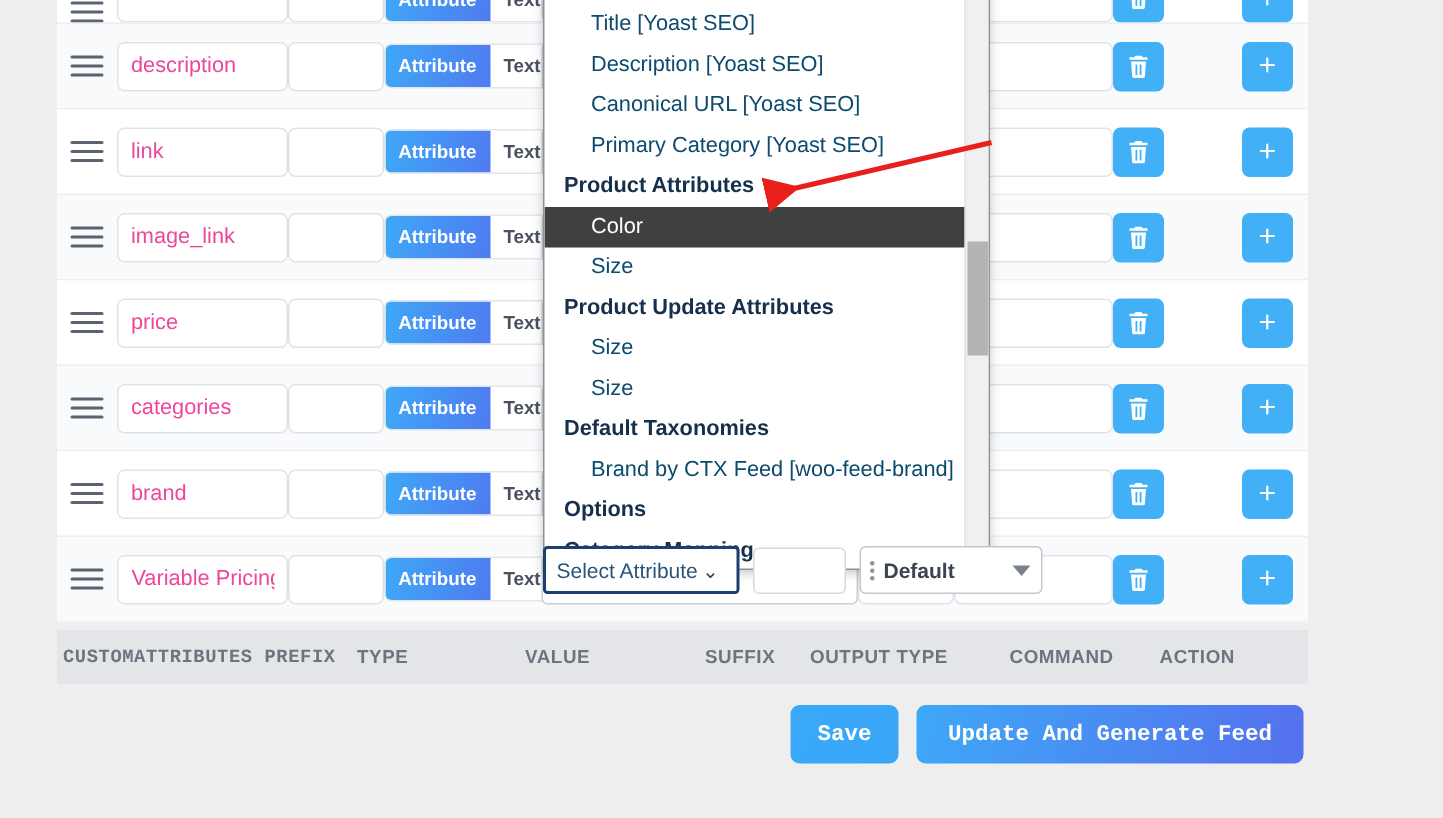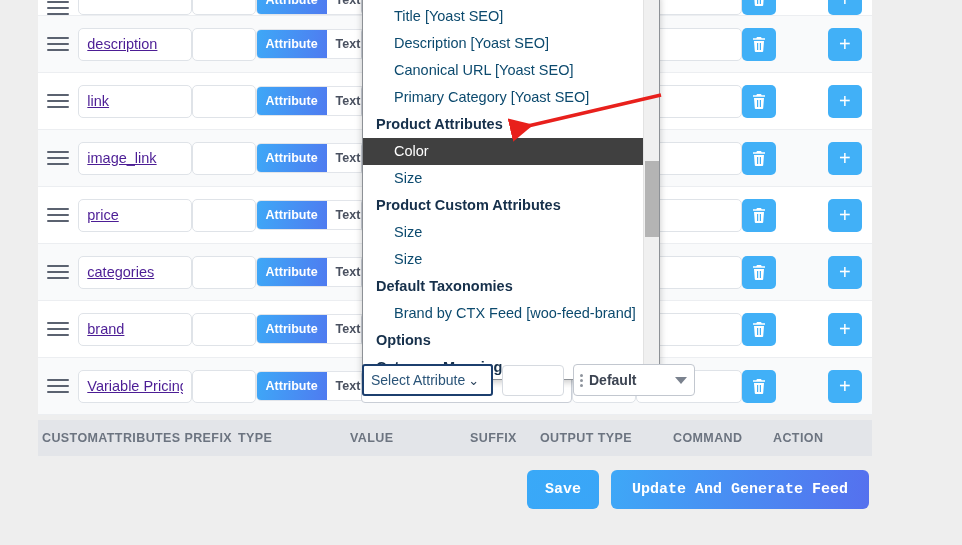--- a/index.html
+++ b/index.html
@@ -60,24 +60,23 @@
   }
 
   .txt-input {
     width: 100%;
     height: 33px;
     border: 1px solid #dfe3e8;
     border-radius: 5px;
     background: #fff;
     font-family: "Liberation Sans", sans-serif;
     font-size: 14.5px;
-    color: #4c1d95;
+    color: #ec4899;
     padding: 0 8px;
     outline: none;
-    text-decoration: underline;
   }
   .txt-input.narrow { width: 64px; }
   .txt-input.value-input { width: 100%; }
 
   
   .toggle {
     display: inline-flex;
     height: 30px;
     border-radius: 5px;
     overflow: hidden;
@@ -139,21 +138,21 @@
     align-items: center;
   }
   .col-head-row .hd {
     font-size: 12.5px;
     font-weight: bold;
     letter-spacing: .4px;
     color: #6c7480;
     text-transform: uppercase;
     white-space: nowrap;
   }
-  .hd-1 { margin-left: 4px; width: 196px; }
+  .hd-1 { margin-left: 4px; width: 196px; font-family: Liberation Mono, monospace; }
   .hd-2 { width: 112px; }
   .hd-3 { width: 120px; }
   .hd-4 { width: 70px; }
   .hd-5 { width: 133px; }
   .hd-6 { width: 100px; }
   .hd-7 { width: 80px; }
 
   
   .actions {
     position: absolute;
@@ -588,21 +587,21 @@
 
   <div class="dropdown">
     <div class="dd-scroll" id="dd-scroll">
         <div class="dd-item">Title [Yoast SEO]</div>
         <div class="dd-item">Description [Yoast SEO]</div>
         <div class="dd-item">Canonical URL [Yoast SEO]</div>
         <div class="dd-item">Primary Category [Yoast SEO]</div>
         <div class="dd-group">Product Attributes</div>
         <div class="dd-item selected">Color</div>
         <div class="dd-item">Size</div>
-        <div class="dd-group">Product Custom Attributes</div>
+        <div class="dd-group">Product Update Attributes</div>
         <div class="dd-item">Size</div>
         <div class="dd-item">Size</div>
         <div class="dd-group">Default Taxonomies</div>
         <div class="dd-item">Brand by CTX Feed [woo-feed-brand]</div>
         <div class="dd-group">Options</div>
         <div class="dd-group">Category Mapping</div>
       </div>
     <div class="dd-bar">
       <div class="dd-thumb"></div>
       <div class="dd-arrow-down"></div>

